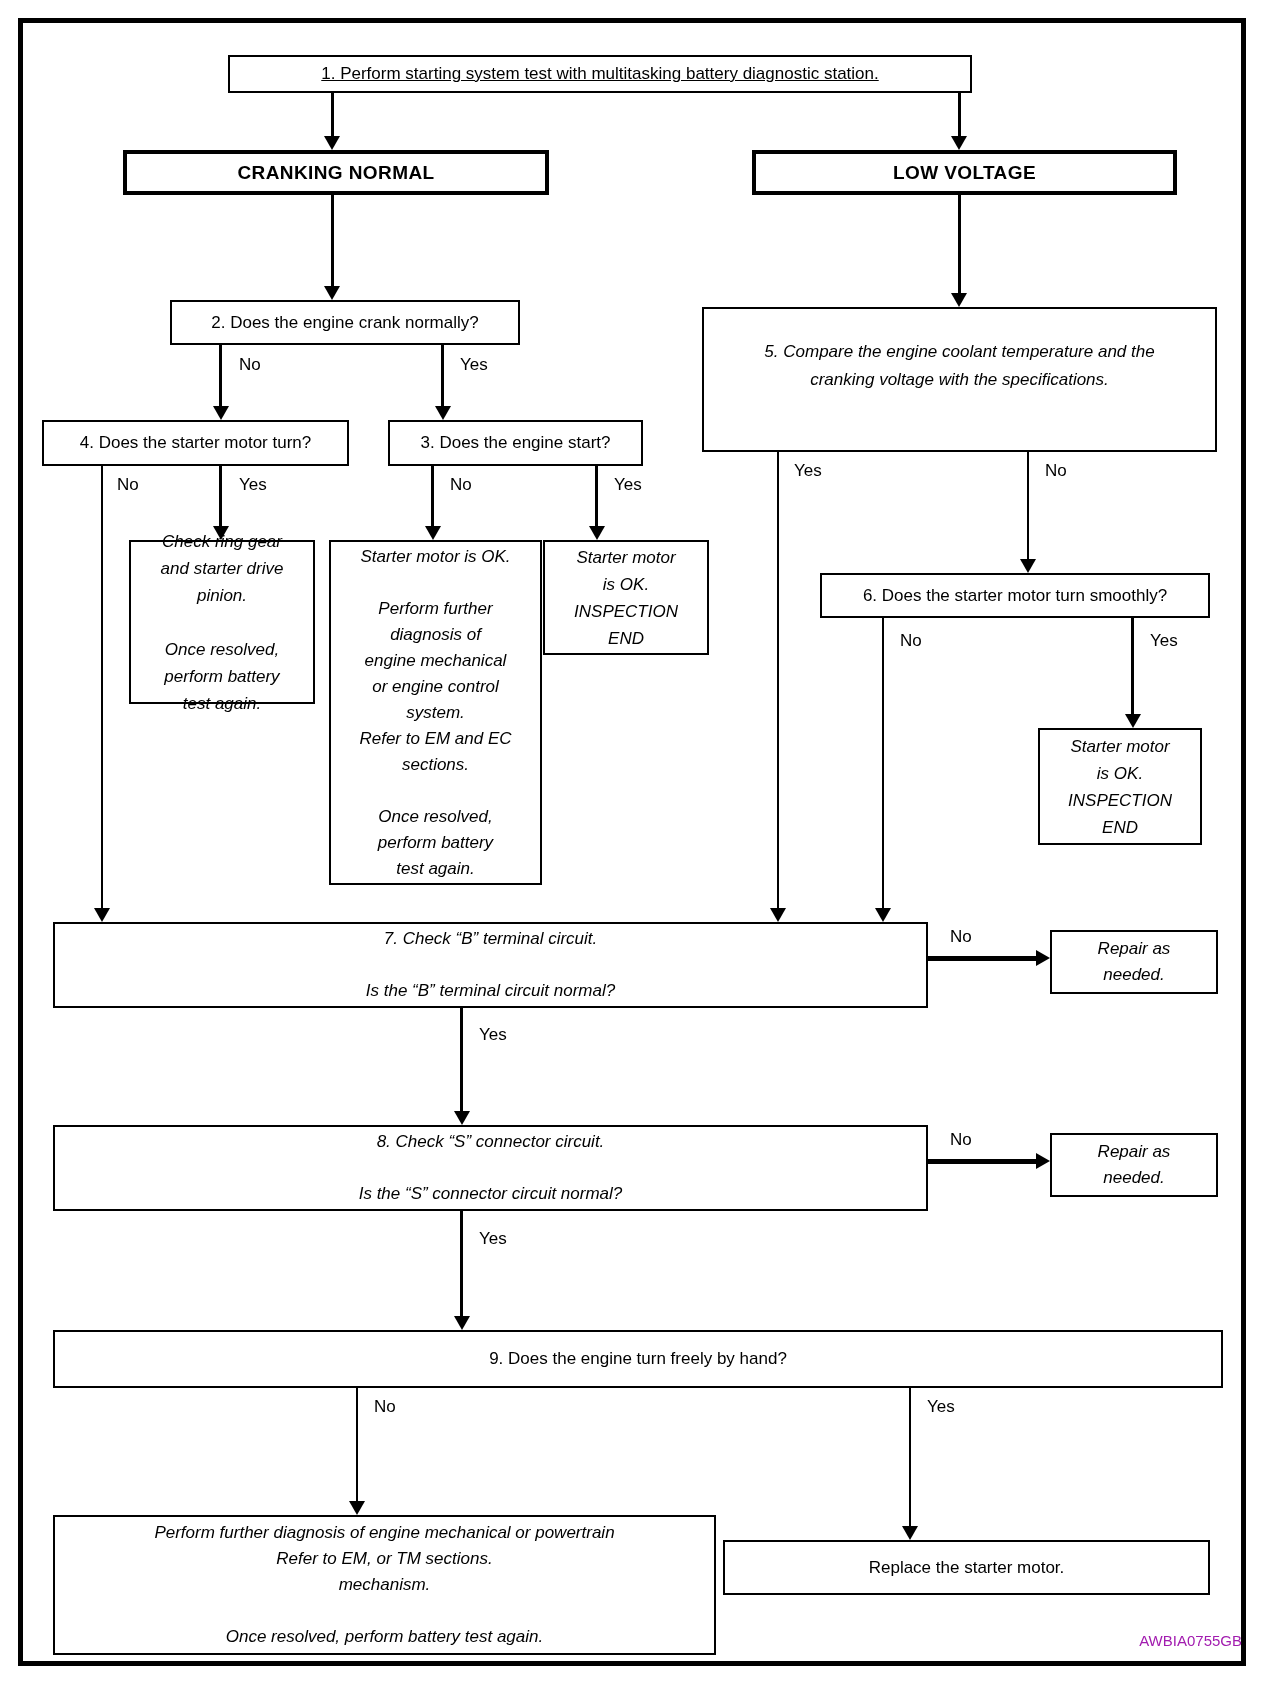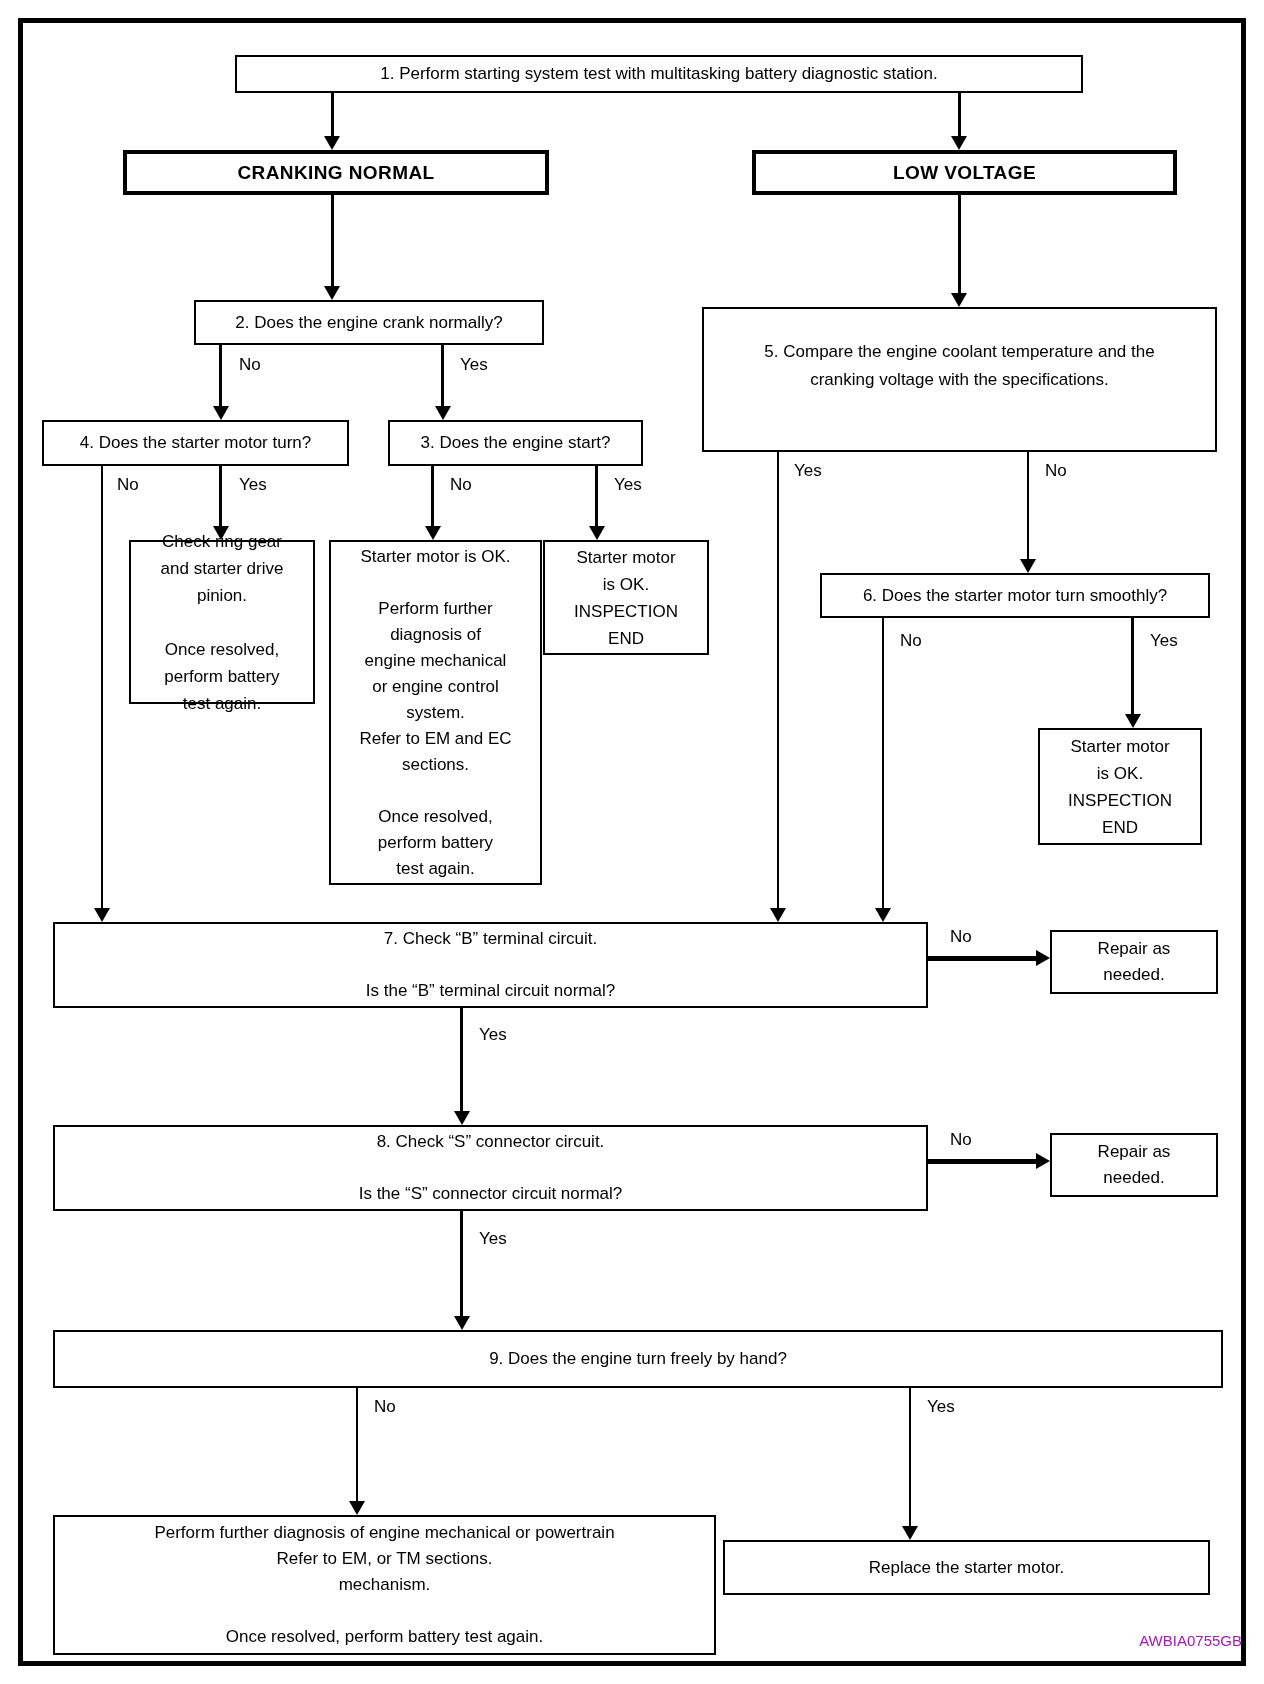--- a/index.html
+++ b/index.html
@@ -3,46 +3,46 @@
 <meta charset="utf-8">
 <style>
   html,body{margin:0;padding:0;background:#fff;}
   body{width:1264px;height:1684px;position:relative;overflow:hidden;
        font-family:"Liberation Sans",sans-serif;color:#000;}
   .frame{position:absolute;left:18px;top:18px;width:1228px;height:1648px;
          border:5px solid #000;box-sizing:border-box;background:#fff;}
   .node{position:absolute;border:2px solid #000;background:#fff;box-sizing:border-box;
         display:flex;flex-direction:column;align-items:center;justify-content:center;
         text-align:center;font-size:17px;line-height:26px;}
-  .node .ln{min-height:26px;width:100%;}
+  .node .ln{min-height:26px;width:100%;font-style:italic;}
   .hdr{border-width:4px;font-weight:bold;font-size:19px;letter-spacing:.4px;}
   .lh27 .ln{min-height:27px;line-height:27px;}
   .lh28{line-height:28px;}
   .lh28 .ln{min-height:28px;}
   .vline{position:absolute;background:#000;}
   .hline{position:absolute;background:#000;}
   .arrow-d{position:absolute;width:0;height:0;border-left:8px solid transparent;
            border-right:8px solid transparent;border-top:14px solid #000;}
   .arrow-r{position:absolute;width:0;height:0;border-top:8px solid transparent;
            border-bottom:8px solid transparent;border-left:14px solid #000;}
   .elabel{position:absolute;font-size:17px;line-height:18px;background:#fff;padding:0 2px;}
   .watermark{position:absolute;right:22px;top:1632px;font-size:15px;color:#a21caf;}
 </style>
 </head>
 <body>
 
 <div class="frame"></div>
 
-<div class="node" style="left:235px;top:55px;width:848px;height:38px;">1. Perform starting system test with multitasking battery diagnostic station.</div>
+<div class="node" style="left:228px;top:55px;width:744px;height:38px;text-decoration:underline;">1. Perform starting system test with multitasking battery diagnostic station.</div>
 
 <div class="node hdr" style="left:123px;top:150px;width:426px;height:45px;">CRANKING NORMAL</div>
 
 <div class="node hdr" style="left:752px;top:150px;width:425px;height:45px;">LOW VOLTAGE</div>
 
-<div class="node" style="left:170px;top:300px;width:350px;height:45px;margin-left:24px;">2. Does the engine crank normally?</div>
+<div class="node" style="left:170px;top:300px;width:350px;height:45px;">2. Does the engine crank normally?</div>
 
 <div class="node" style="left:42px;top:420px;width:307px;height:46px;">4. Does the starter motor turn?</div>
 
 <div class="node" style="left:388px;top:420px;width:255px;height:46px;">3. Does the engine start?</div>
 
 <div class="node lh27" style="left:129px;top:540px;width:186px;height:164px;">
   <div class="ln">Check ring gear</div>
   <div class="ln">and starter drive</div>
   <div class="ln">pinion.</div>
   <div class="ln"></div>

